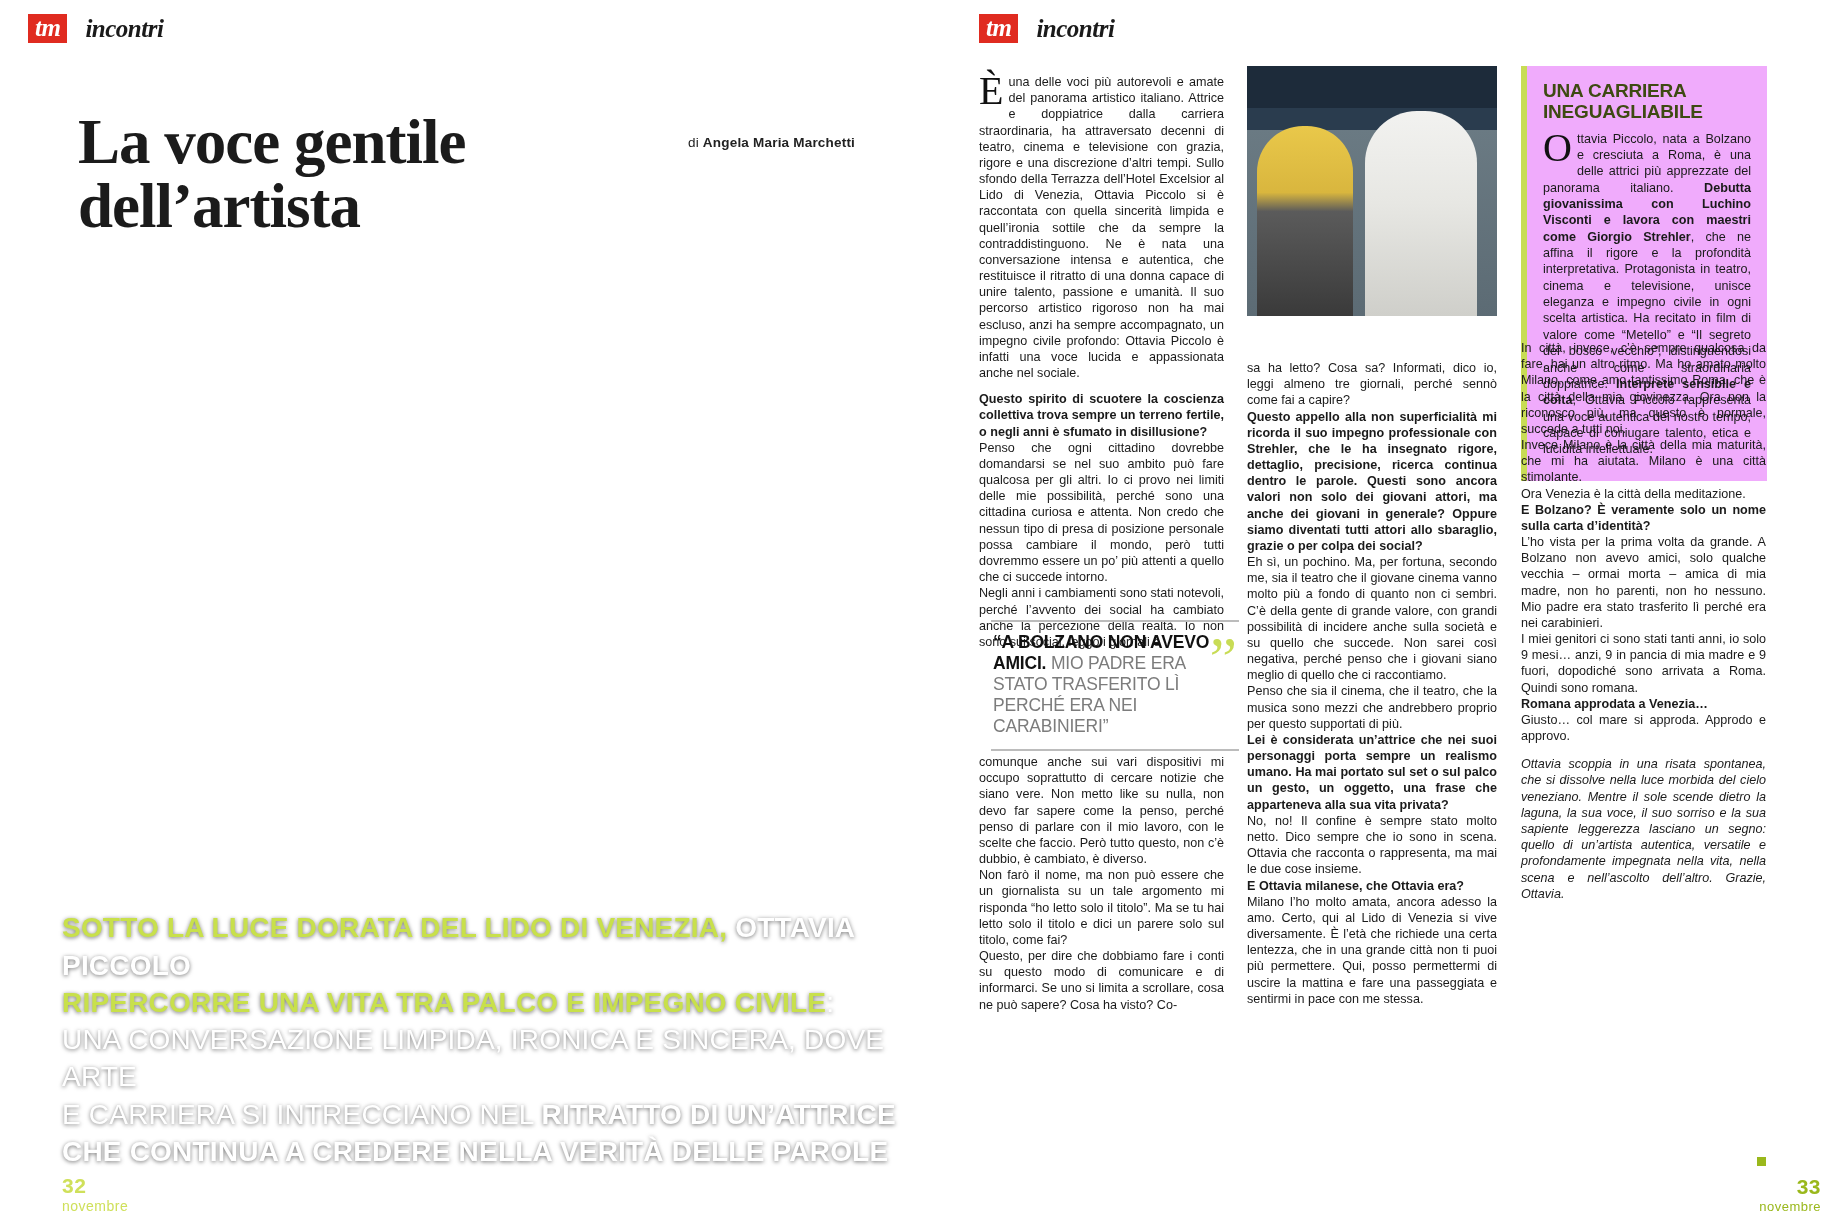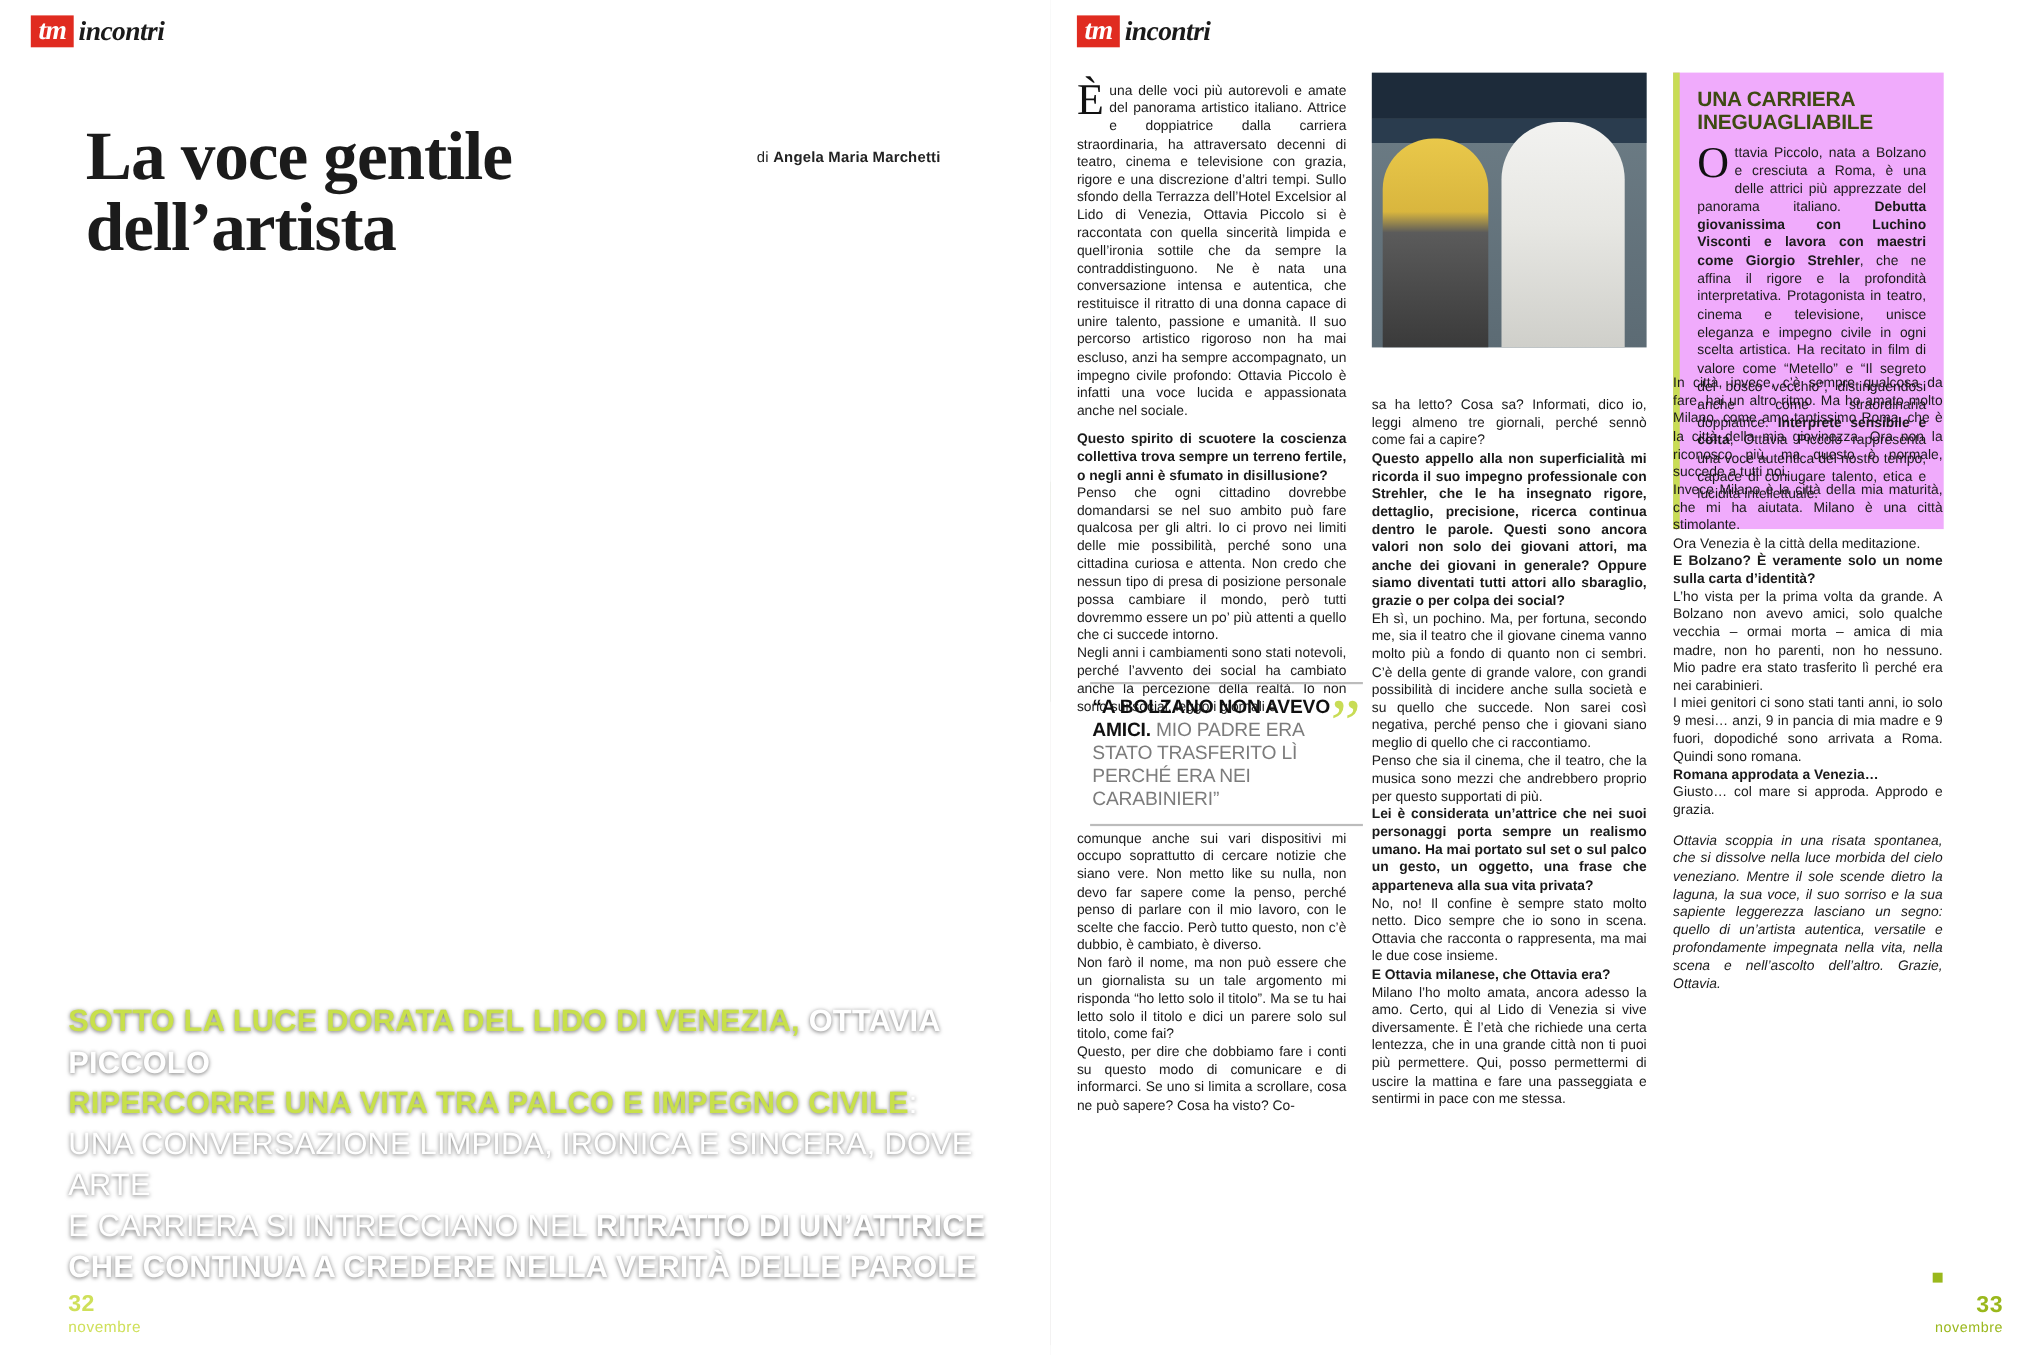--- a/index.html
+++ b/index.html
@@ -19,21 +19,21 @@
   .masthead {
     position:absolute; top:14px; display:flex; align-items:center;
     font-size:24px; letter-spacing:-0.5px;
   }
   .masthead .tm {
     background:#e02b20; color:#fff; font-weight:700; font-style:italic;
     padding:1px 7px 2px 7px; font-size:25px; line-height:1.05;
     font-family:"Liberation Serif", serif;
   }
   .masthead .word {
-    color:#1a1a1a; font-weight:700; font-style:italic; margin-left:4px;
+    color:#1a1a1a; font-weight:700; font-style:italic; margin-left:18px;
     font-size:25px; font-family:"Liberation Serif", serif;
   }
   .mh-left { left:28px; }
   .mh-right { left:24px; }
 
   
   .hero-title {
     position:absolute; left:78px; top:68px; width:560px;
     font-family:"Liberation Serif", serif; 
     font-weight:700; font-size:63px; line-height:1.02; color:#1b1b1b;
@@ -286,21 +286,21 @@
     </div>
 
     <div class="col c4">
       <p style="white-space:pre-line">In città, invece, c’è sempre qualcosa da fare, hai un altro ritmo. Ma ho amato molto Milano, come amo tantissimo Roma, che è la città della mia giovinezza. Ora non la riconosco più, ma questo è normale, succede a tutti noi.
 Invece Milano è la città della mia maturità, che mi ha aiutata. Milano è una città stimolante.
 Ora Venezia è la città della meditazione.</p>
       <p class="q">E Bolzano? È veramente solo un nome sulla carta d’identità?</p>
       <p style="white-space:pre-line">L’ho vista per la prima volta da grande. A Bolzano non avevo amici, solo qualche vecchia – ormai morta – amica di mia madre, non ho parenti, non ho nessuno. Mio padre era stato trasferito lì perché era nei carabinieri.
 I miei genitori ci sono stati tanti anni, io solo 9 mesi… anzi, 9 in pancia di mia madre e 9 fuori, dopodiché sono arrivata a Roma. Quindi sono romana.</p>
       <p class="q">Romana approdata a Venezia…</p>
-      <p>Giusto… col mare si approda. Approdo e grazia.</p>
+      <p>Giusto… col mare si approda. Approdo e approvo.</p>
       <p style="height:12px"></p>
       <p style="font-style:italic">Ottavia scoppia in una risata spontanea, che si dissolve nella luce morbida del cielo veneziano. Mentre il sole scende dietro la laguna, la sua voce, il suo sorriso e la sua sapiente leggerezza lasciano un segno: quello di un’artista autentica, versatile e profondamente impegnata nella vita, nella scena e nell’ascolto dell’altro. Grazie, Ottavia.</p>
     </div>
 
     <div class="endmark" style="left:802px;top:1157px;"></div>
 
     <div class="folio-right">
       <span class="num">33</span>
       <span>novembre</span>
     </div>

